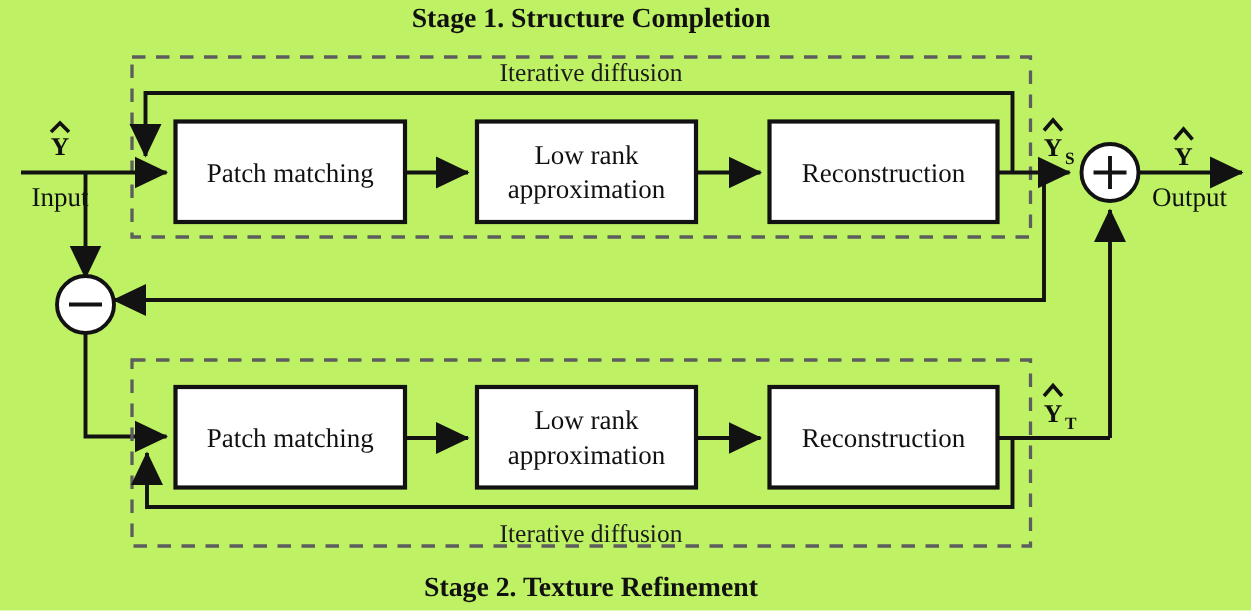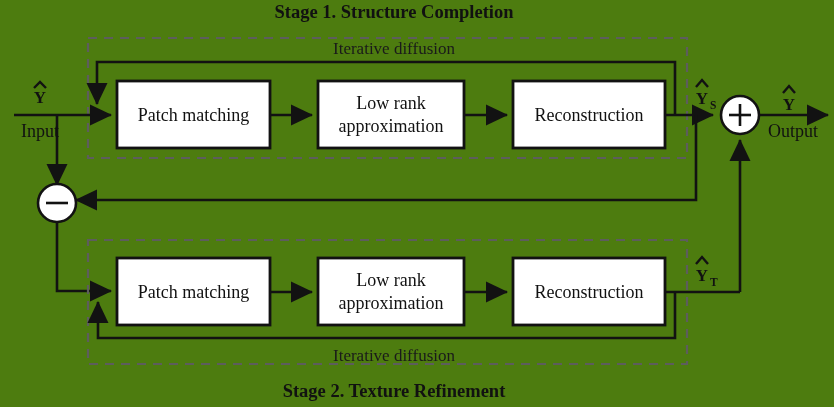--- a/index.html
+++ b/index.html
@@ -10,21 +10,21 @@
   body {
     width: 834px;
     height: 407px;
     font-family: "Liberation Serif", "DejaVu Serif", serif;
     overflow: hidden;
   }
   #diagram-root {
     position: relative;
     width: 834px;
     height: 407px;
-    background: #4d7c0f;
+    background: #bef264;
   }
   svg.diagram-svg {
     position: absolute;
     left: 0;
     top: 0;
     width: 834px;
     height: 407px;
     display: block;
   }
   

